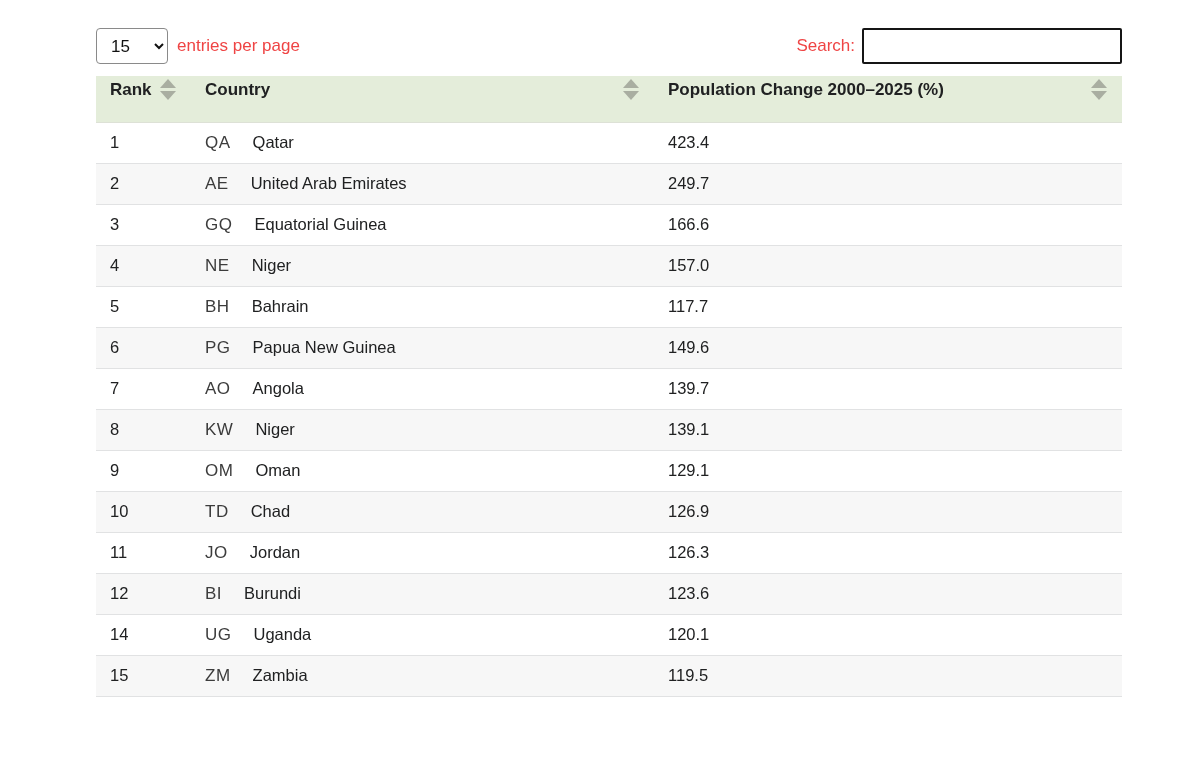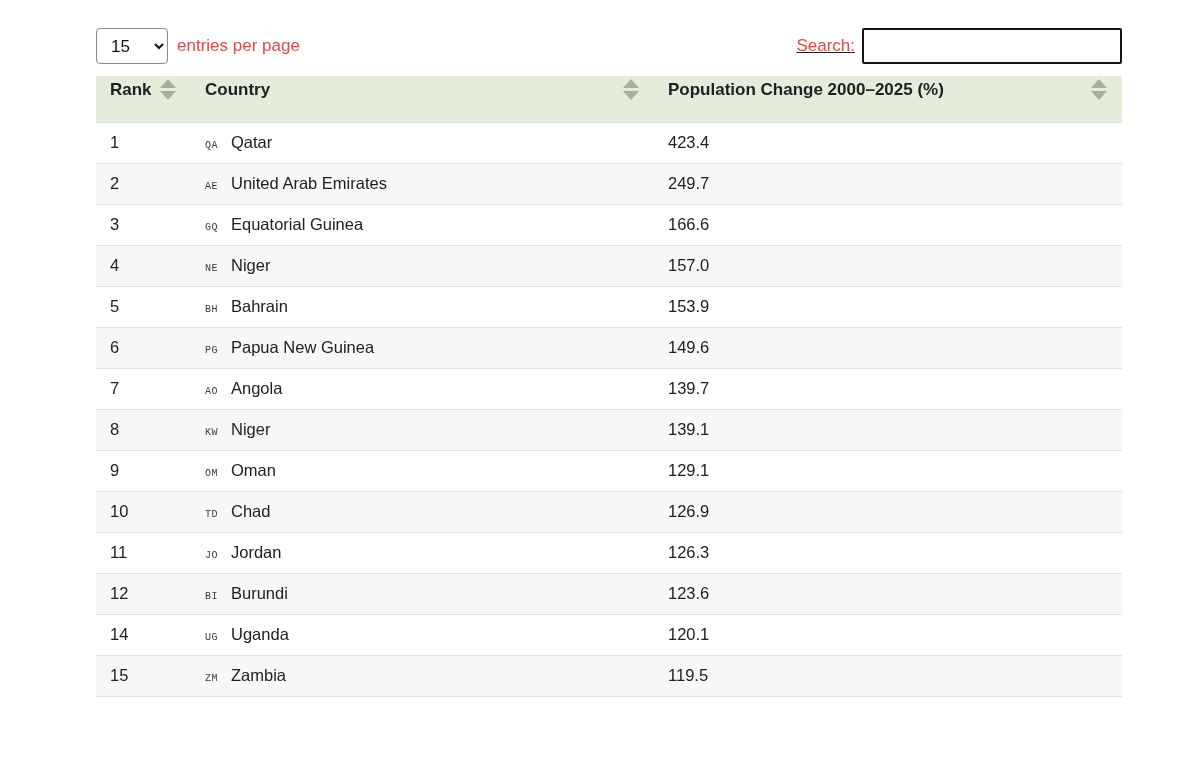--- a/index.html
+++ b/index.html
@@ -28,21 +28,21 @@
     width: 72px; height: 36px;
     font-family: "Liberation Sans", sans-serif;
     font-size: 17px;
     color: #111;
     padding: 0 4px 0 10px;
     border: 1px solid #8a8a8a;
     border-radius: 4px;
     background: #ffffff;
   }
   .entries-label, .search-label { font-size: 17px; color: #ef4444; }
-  .search-group { display: flex; align-items: center; gap: 7px; text-decoration: underline; }
+  .search-group { display: flex; align-items: center; gap: 7px; }
   .search-input {
     width: 260px; height: 36px;
     border: 2px solid #151515;
     border-radius: 2px;
     font-family: "Liberation Sans", sans-serif;
     font-size: 16px;
     padding: 0 8px;
     background: #ffffff;
   }
   
@@ -95,25 +95,24 @@
     padding: 0 14px;
     font-size: 16.5px;
     vertical-align: middle;
     border-bottom: 1px solid #e1e2e3;
     white-space: nowrap;
     overflow: hidden;
   }
   tbody tr:nth-child(even) { background: #f7f7f7; }
   tbody tr:nth-child(odd)  { background: #ffffff; }
   .code {
-    font-size: 10px;
+    font-size: 17px;
     letter-spacing: 0.5px;
     color: #3c3c3c;
-    margin-right: 13px;
-    font-family: Liberation Mono, monospace;
+    margin-right: 22px;
   }
 </style>
 </head>
 <body>
 
 <div class="container">
 
   <div class="controls-bar">
     <div class="entries-group">
       <select class="entries-select">
@@ -181,21 +180,21 @@
         <td>166.6</td>
       </tr>
       <tr>
         <td>4</td>
         <td><span class="code">NE</span><span>Niger</span></td>
         <td>157.0</td>
       </tr>
       <tr>
         <td>5</td>
         <td><span class="code">BH</span><span>Bahrain</span></td>
-        <td>153.9</td>
+        <td>117.7</td>
       </tr>
       <tr>
         <td>6</td>
         <td><span class="code">PG</span><span>Papua New Guinea</span></td>
         <td>149.6</td>
       </tr>
       <tr>
         <td>7</td>
         <td><span class="code">AO</span><span>Angola</span></td>
         <td>139.7</td>

